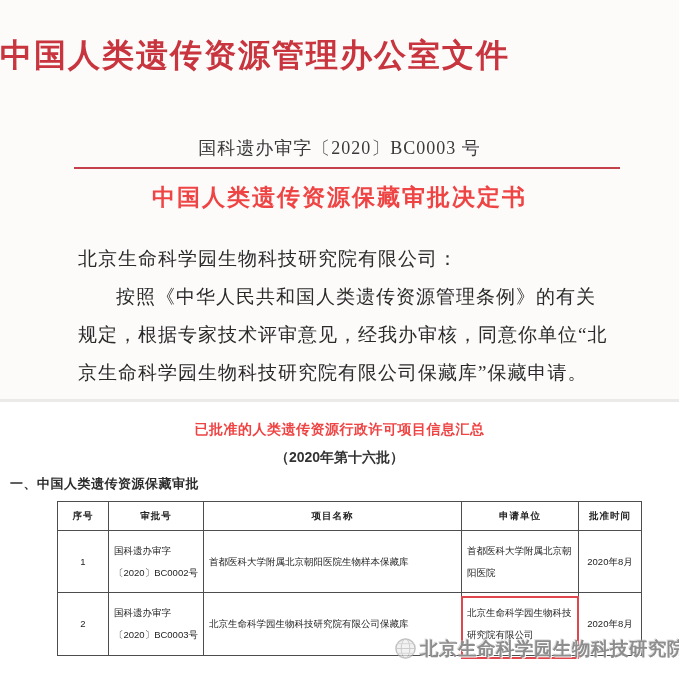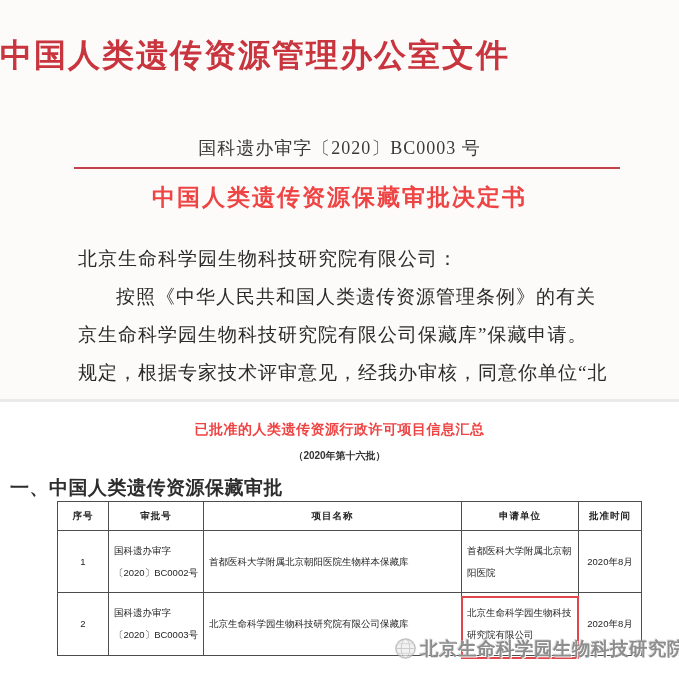--- a/index.html
+++ b/index.html
@@ -38,25 +38,25 @@
   }
   .letter-body .indent { text-indent:2em; }
 
   
   .summary-title {
     position:absolute; top:421px; left:0; width:100%; text-align:center;
     font-size:14px; font-weight:bold; color:#ef4444; letter-spacing:0.5px;
   }
   .summary-subtitle {
     position:absolute; top:449px; left:0; width:100%; text-align:center;
-    font-size:10px; font-weight:bold; color:#333333;
+    font-size:14px; font-weight:bold; color:#333333;
   }
   .section-heading {
     position:absolute; top:475px; left:10px;
-    font-size:19px; font-weight:bold; color:#2d2d2d; letter-spacing:0.5px;
+    font-size:13px; font-weight:bold; color:#2d2d2d; letter-spacing:0.5px;
   }
 
   .table-wrap { position:absolute; top:501px; left:57px; width:584px; }
   table.approvals {
     border-collapse:collapse; width:100%; table-layout:fixed;
     font-size:9.5px; color:#242424;
   }
   table.approvals th, table.approvals td {
     border:1px solid #4d4d4d; overflow:hidden;
   }
@@ -95,22 +95,22 @@
 <div class="page">
 
   <div class="scan">
     <div class="red-title" style="color: rgb(200, 53, 62);">中国人类遗传资源管理办公室文件</div>
     <div class="doc-number">国科遗办审字〔2020〕BC0003 号</div>
     <div class="red-rule" style="background: rgb(196, 64, 74);"></div>
     <div class="doc-title">中国人类遗传资源保藏审批决定书</div>
     <div class="letter-body">
       <div>北京生命科学园生物科技研究院有限公司：</div>
       <div class="indent">按照《中华人民共和国人类遗传资源管理条例》的有关</div>
+      <div>规定，根据专家技术评审意见，经我办审核，同意你单位“北</div>
       <div>京生命科学园生物科技研究院有限公司保藏库”保藏申请。</div>
-      <div>规定，根据专家技术评审意见，经我办审核，同意你单位“北</div>
     </div>
   </div>
 
   <div class="summary-title">已批准的人类遗传资源行政许可项目信息汇总</div>
   <div class="summary-subtitle">（2020年第十六批）</div>
   <div class="section-heading">一、中国人类遗传资源保藏审批</div>
 
   <div class="table-wrap">
     <table class="approvals">
       <colgroup>

